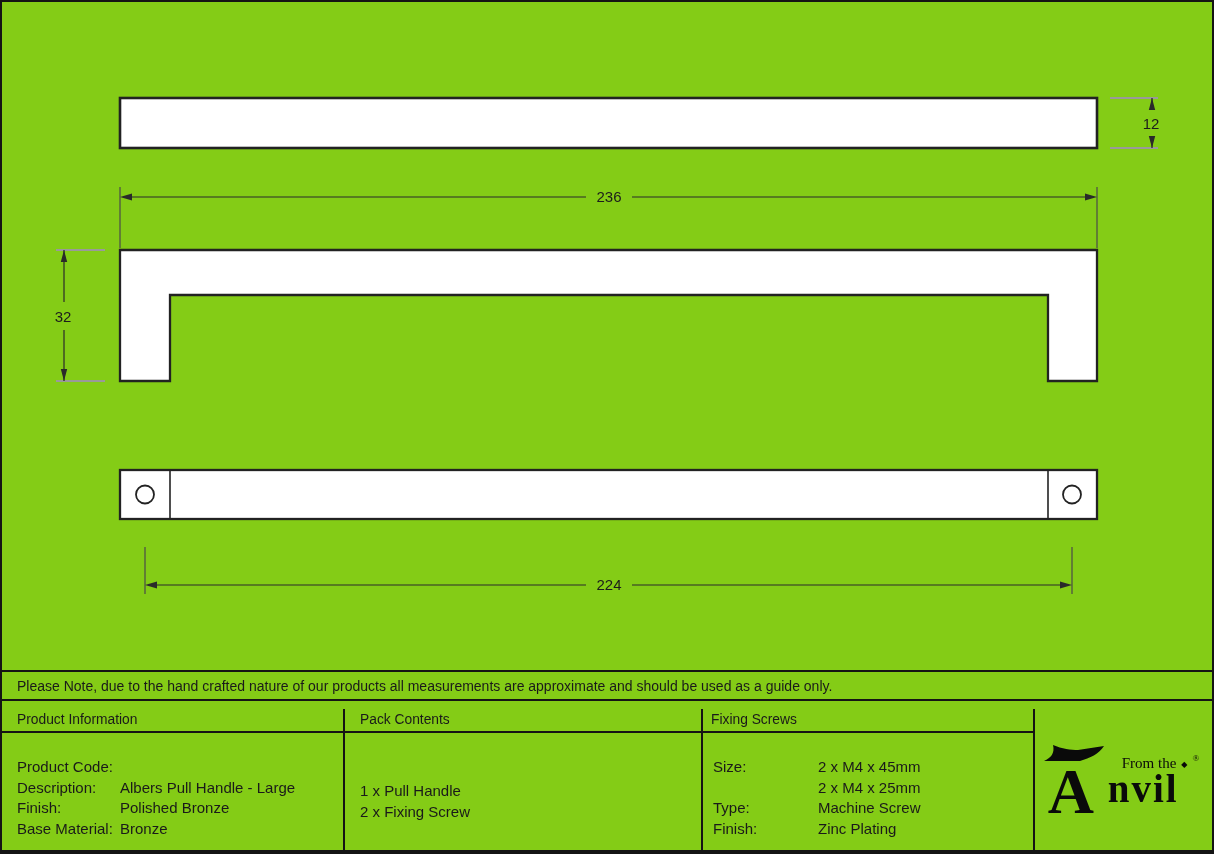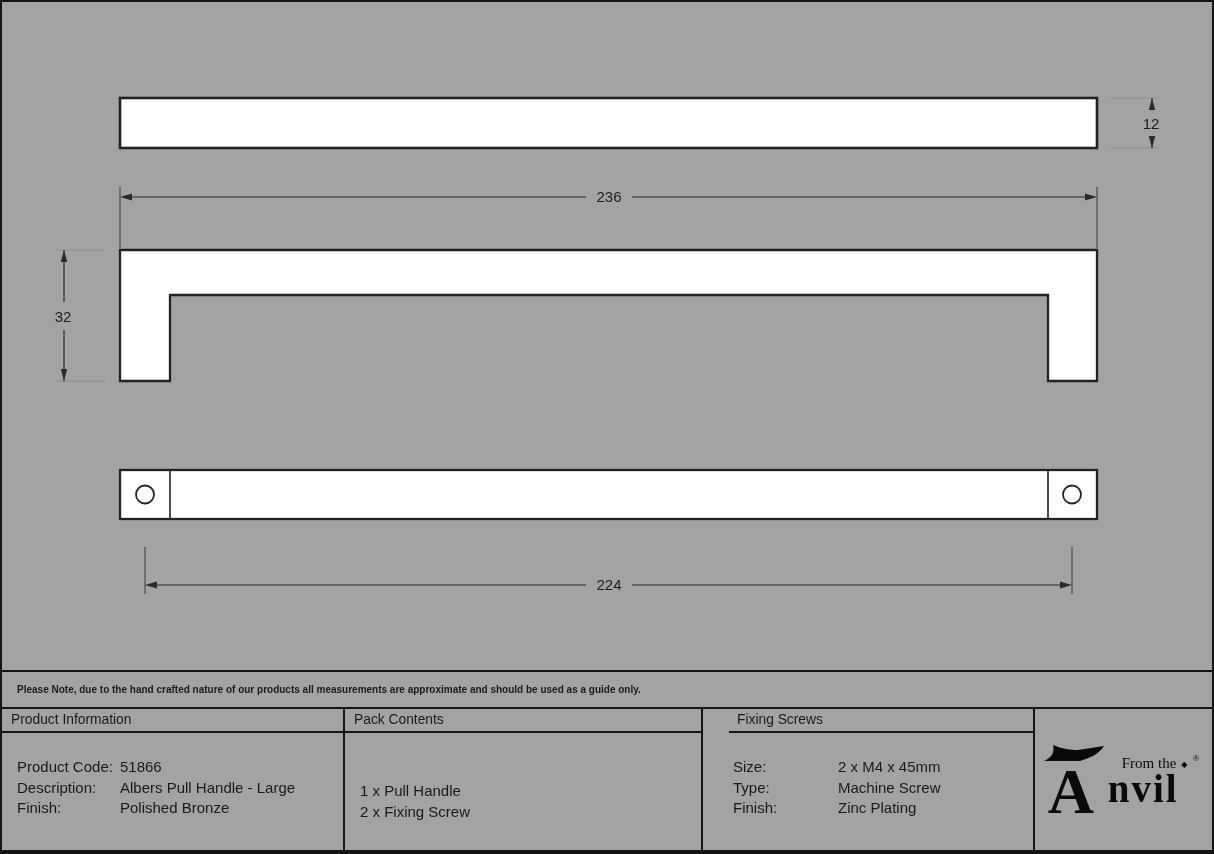--- a/index.html
+++ b/index.html
@@ -1,63 +1,62 @@
 <!DOCTYPE html>
 <html><head>
 <meta charset="utf-8">
 <style>
   html,body{margin:0;padding:0;background:#ffffff;}
   .sheet{
     position:relative;
     width:1214px;height:854px;
     box-sizing:border-box;
-    background:#a3a3a3;
+    background:#84cc16;
     border:2px solid #141414;
     border-bottom-width:4px;
     font-family:"Liberation Sans","DejaVu Sans",sans-serif;
     color:#1a1a1a;
     overflow:hidden;
   }
   
   .drawing-area{position:absolute;top:0;left:0;width:1210px;height:668px;}
   .drawing-area svg{display:block;}
   .dim-text{
     font-family:"Liberation Sans","DejaVu Sans",sans-serif;
     font-size:15px;fill:#1c1c1c;
   }
   
   .note-row{
-    position:absolute;left:0;right:0;top:668px;height:39px;
+    position:absolute;left:0;right:0;top:668px;height:31px;
     box-sizing:border-box;
     border-top:2px solid #141414;
     border-bottom:2px solid #141414;
     display:flex;align-items:center;
     padding-left:15px;
-    font-size:10px;
-    font-weight:bold;
+    font-size:14px;
   }
   
   .info-table{
     position:absolute;left:0;right:0;top:707px;bottom:0;
     display:flex;align-items:stretch;
   }
   .col{box-sizing:border-box;border-right:2px solid #141414;}
   .col-product{width:343px;}
   .col-pack{width:358px;}
   .col-fixing{width:332px;}
   .col-logo{flex:1;border-right:none;display:flex;align-items:center;justify-content:center;}
   .col-header{
     box-sizing:border-box;height:24px;line-height:21px;
     border-bottom:2px solid #141414;
-    font-size:13.8px;padding-left:9px;
-  }
-  .col-fixing .col-header{padding-left:8px;margin-left:26px;}
+    font-size:13.8px;padding-left:15px;
+  }
+  .col-fixing .col-header{padding-left:8px;}
   .col-body{padding-top:24px;font-size:15px;line-height:20.6px;}
   .kv-grid{display:grid;grid-template-columns:103px 1fr;padding-left:15px;}
-  .col-fixing .kv-grid{grid-template-columns:105px 1fr;padding-left:10px;margin-left:20px;}
+  .col-fixing .kv-grid{grid-template-columns:105px 1fr;padding-left:10px;}
   .plain-list{padding-left:15px;margin-top:24px;}
   
   .logo{position:relative;display:flex;align-items:flex-end;transform:translateY(-2px);}
   .logo-a-wrap{position:relative;width:62px;height:64px;}
   .logo-a{
     position:absolute;left:0;bottom:-14px;
     font-family:"Liberation Serif","DejaVu Serif",serif;
     font-weight:bold;font-size:64px;line-height:64px;color:#0a0a0a;
   }
   .anvil-glyph{position:absolute;left:-4px;top:-2px;}
@@ -146,29 +145,32 @@
     <span>Please Note, due to the hand crafted nature of our products all measurements are approximate and should be used as a guide only.</span>
   </div>
 
   <div class="info-table">
 
     <div class="col col-product">
       <div class="col-header">Product Information</div>
       <div class="col-body">
         <div class="kv-grid">
           <span>Product Code:</span>
-          <span>51866</span>
         </div>
         <div class="kv-grid">
           <span>Description:</span>
           <span>Albers Pull Handle - Large</span>
         </div>
         <div class="kv-grid">
           <span>Finish:</span>
           <span>Polished Bronze</span>
+        </div>
+        <div class="kv-grid">
+          <span>Base Material:</span>
+          <span>Bronze</span>
         </div>
       </div>
     </div>
 
     <div class="col col-pack">
       <div class="col-header">Pack Contents</div>
       <div class="col-body plain-list">
         <div>1 x Pull Handle</div>
         <div>2 x Fixing Screw</div>
       </div>
@@ -176,20 +178,21 @@
 
     <div class="col col-fixing">
       <div class="col-header">Fixing Screws</div>
       <div class="col-body">
         <div class="kv-grid">
           <span>Size:</span>
           <span>2 x M4 x 45mm</span>
         </div>
         <div class="kv-grid">
           <span></span>
+          <span>2 x M4 x 25mm</span>
         </div>
         <div class="kv-grid">
           <span>Type:</span>
           <span>Machine Screw</span>
         </div>
         <div class="kv-grid">
           <span>Finish:</span>
           <span>Zinc Plating</span>
         </div>
       </div>

